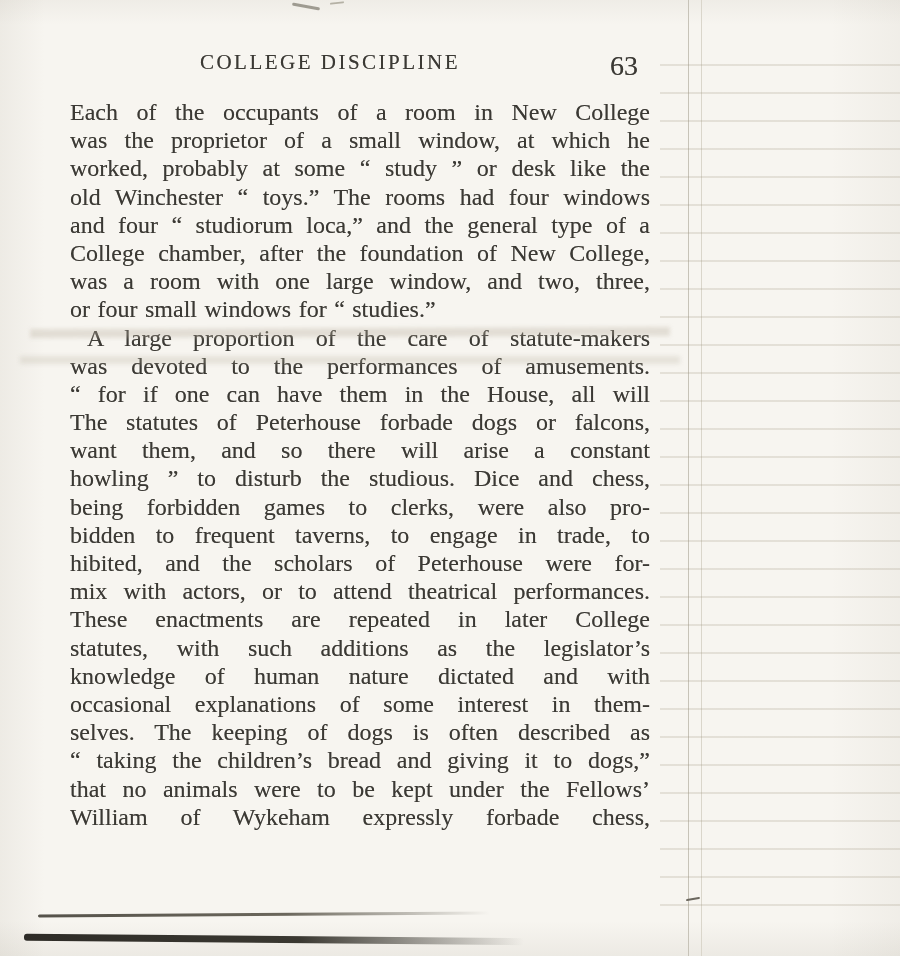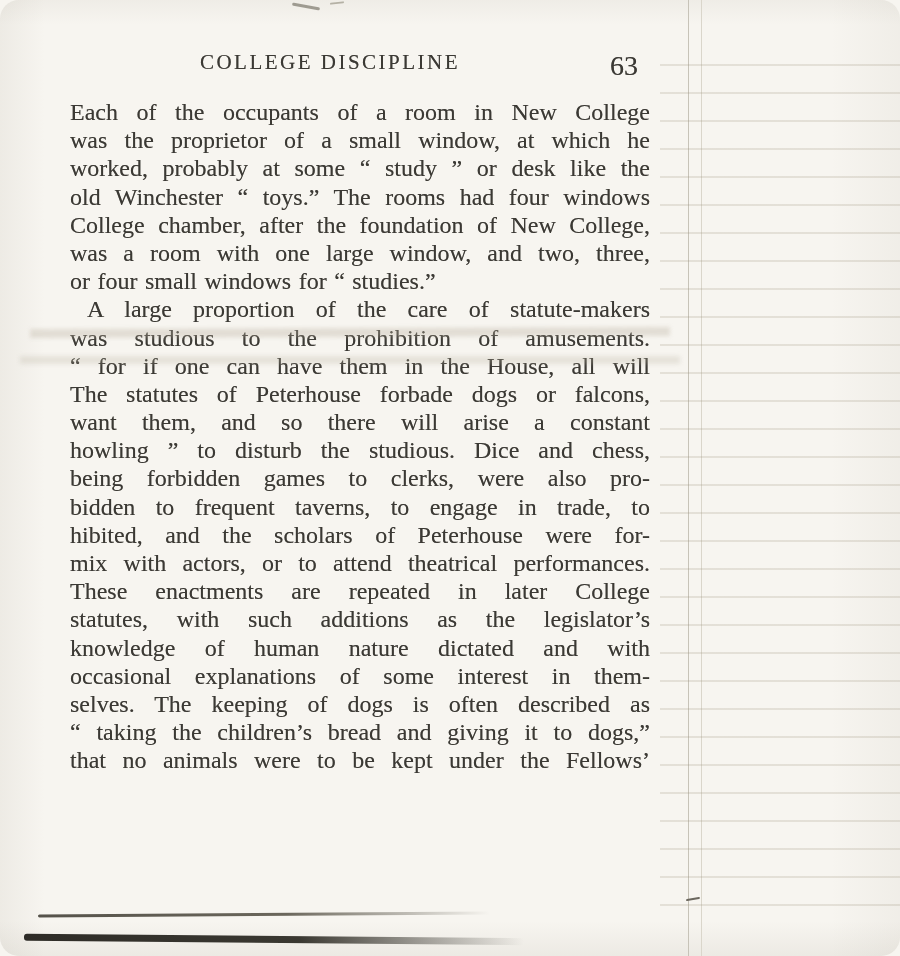--- a/index.html
+++ b/index.html
@@ -22,21 +22,20 @@
   }
   .page {
     position: absolute;
     inset: 0;
     background:
       linear-gradient(to right, rgba(110,100,80,0.07), rgba(0,0,0,0) 45px),
       linear-gradient(to left, rgba(110,100,80,0.05), rgba(0,0,0,0) 70px),
       linear-gradient(to bottom, rgba(110,100,80,0.06), rgba(0,0,0,0) 25px),
       linear-gradient(to top, rgba(110,100,80,0.08), rgba(0,0,0,0) 35px),
       var(--paper);
-    border-radius: 19px;
   }
   .header {
     position: absolute;
     top: 50px;
     left: 70px;
     width: 580px;
     height: 30px;
   }
   .title {
     position: absolute;
@@ -157,40 +156,42 @@
   <div class="header">
     <span class="title">COLLEGE DISCIPLINE</span>
     <span class="pagenum">63</span>
   </div>
 
   <div class="textblock">
     <div class="line">Each of the occupants of a room in New College</div>
     <div class="line">was the proprietor of a small window, at which he</div>
     <div class="line">worked, probably at some “ study ” or desk like the</div>
     <div class="line">old Winchester “ toys.” The rooms had four windows</div>
+    <div class="line">and four “ studiorum loca,” and the general type of a</div>
     <div class="line">College chamber, after the foundation of New College,</div>
     <div class="line">was a room with one large window, and two, three,</div>
     <div class="line short">or four small windows for “ studies.”</div>
     <div class="line indent">A large proportion of the care of statute-makers</div>
-    <div class="line">was studious to the prohibition of amusements.</div>
+    <div class="line">was devoted to the performances of amusements.</div>
     <div class="line">“ for if one can have them in the House, all will</div>
     <div class="line">The statutes of Peterhouse forbade dogs or falcons,</div>
     <div class="line">want them, and so there will arise a constant</div>
     <div class="line">howling ” to disturb the studious. Dice and chess,</div>
     <div class="line">being forbidden games to clerks, were also pro-</div>
     <div class="line">bidden to frequent taverns, to engage in trade, to</div>
     <div class="line">hibited, and the scholars of Peterhouse were for-</div>
     <div class="line">mix with actors, or to attend theatrical performances.</div>
     <div class="line">These enactments are repeated in later College</div>
     <div class="line">statutes, with such additions as the legislator’s</div>
     <div class="line">knowledge of human nature dictated and with</div>
     <div class="line">occasional explanations of some interest in them-</div>
     <div class="line">selves. The keeping of dogs is often described as</div>
     <div class="line">“ taking the children’s bread and giving it to dogs,”</div>
     <div class="line">that no animals were to be kept under the Fellows’</div>
+    <div class="line">William of Wykeham expressly forbade chess,</div>
   </div>
 
   <div class="gutter-line-1"></div>
   <div class="gutter-line-2"></div>
   <div class="noise-right"></div>
   <div class="streak-1"></div>
   <div class="streak-2"></div>
   <div class="smudge-thin"></div>
   <div class="smudge-thick"></div>
   <div class="tick-right"></div>

